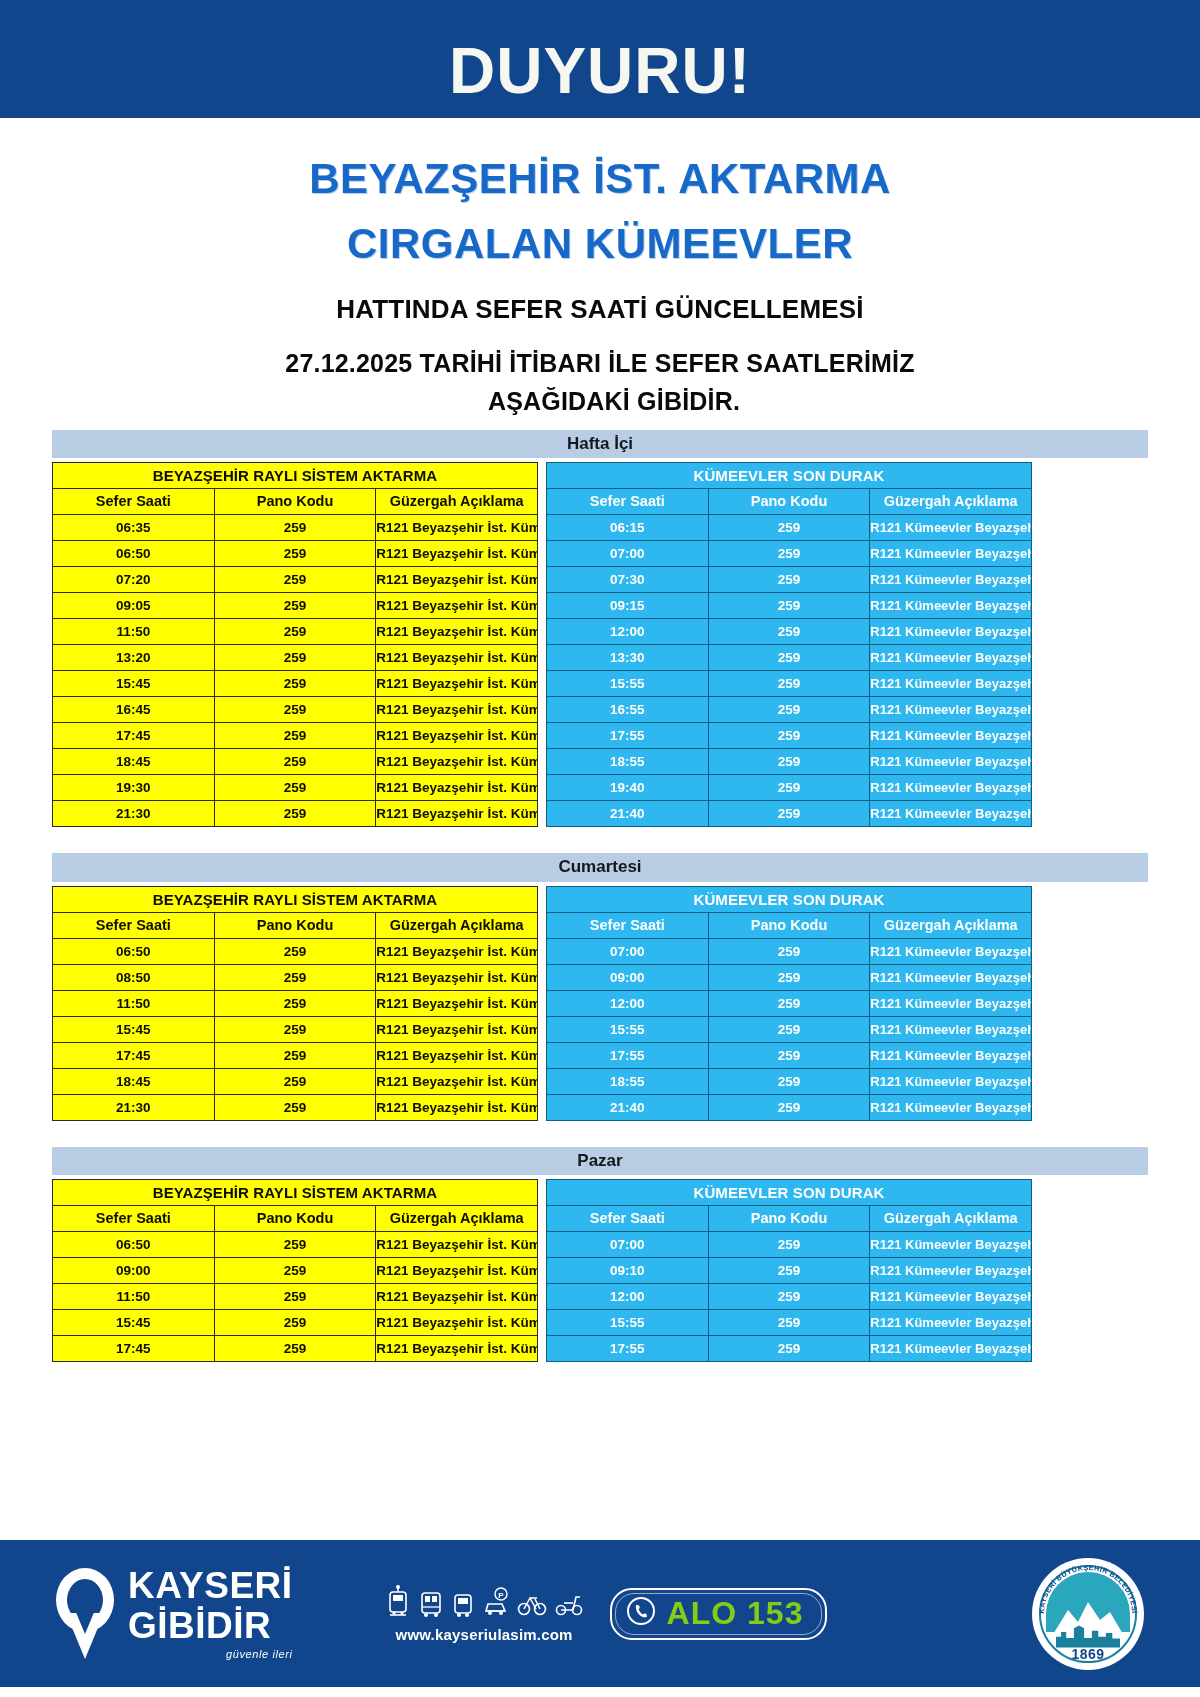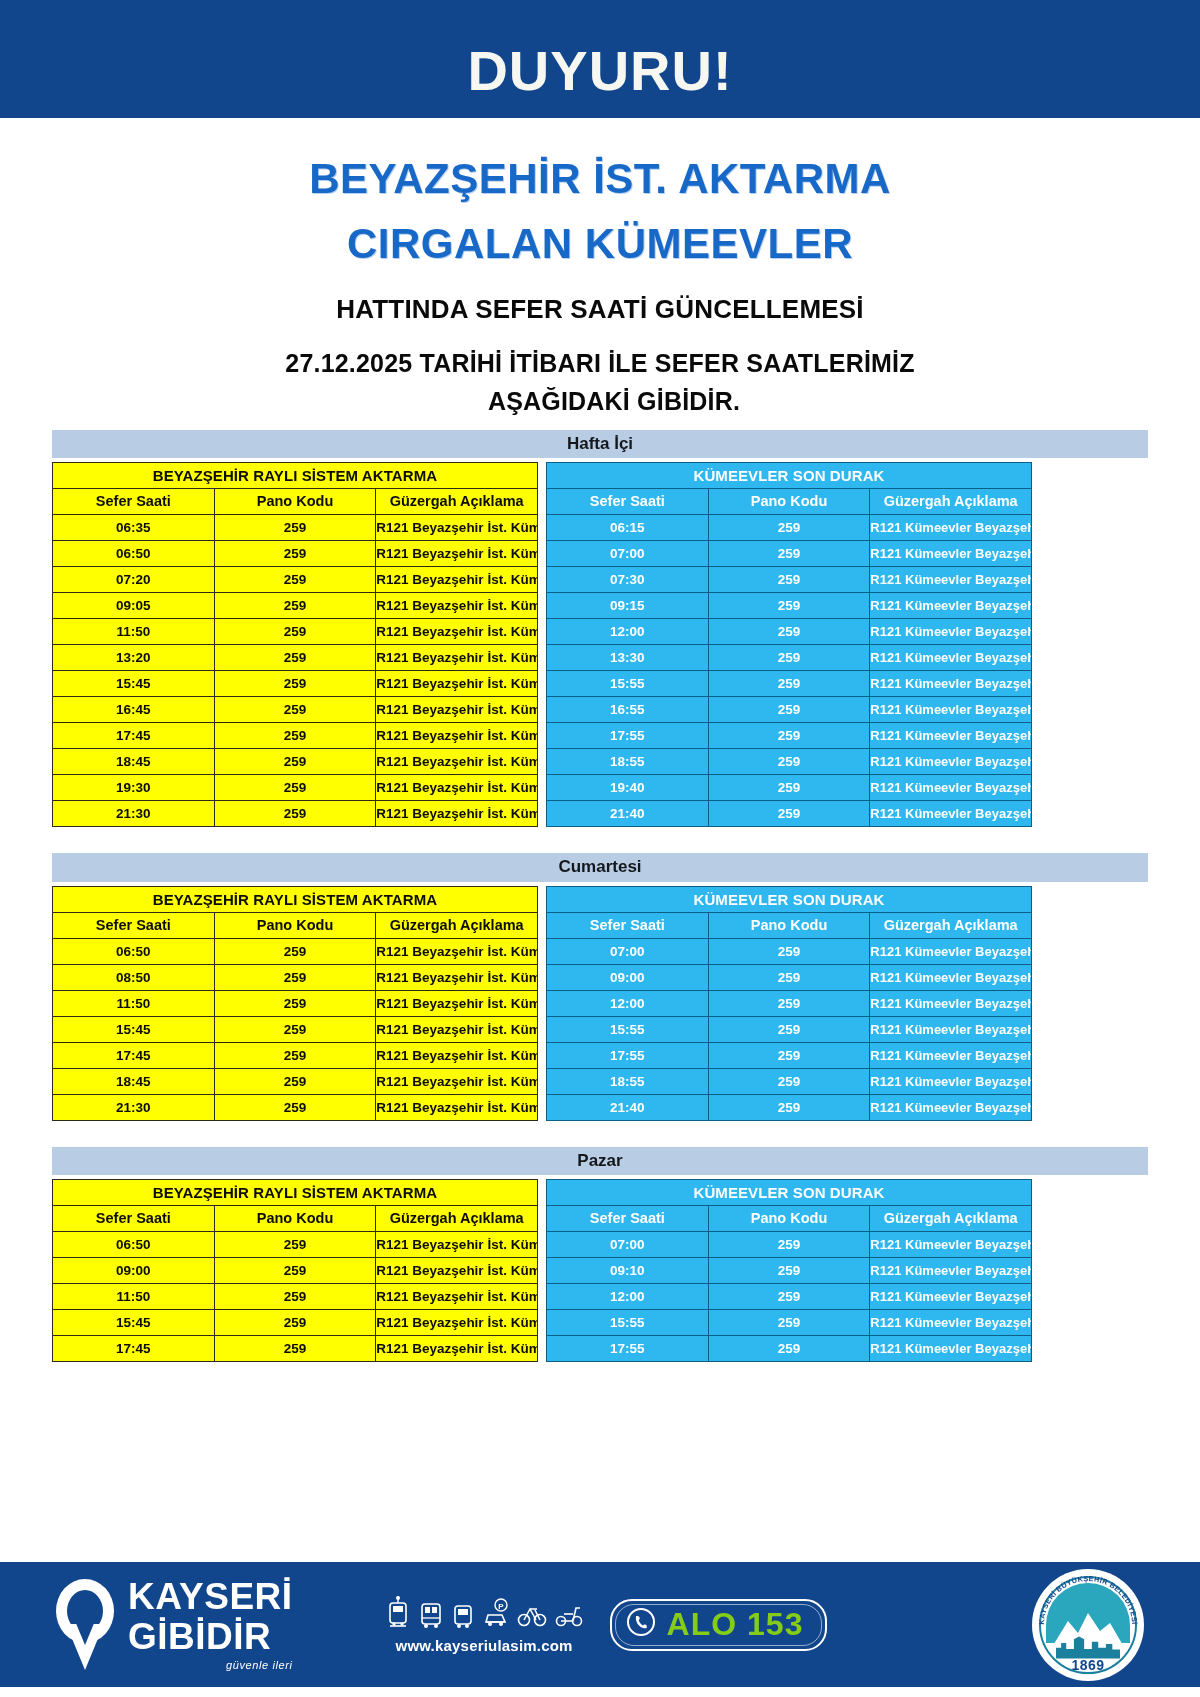--- a/index.html
+++ b/index.html
@@ -17,21 +17,21 @@
   .top-banner {
     width: 1200px;
     height: 118px;
     background: #12468c;
     display: flex;
     align-items: center;
     justify-content: center;
   }
   .top-banner-title {
     color: #f7f7f2;
-    font-size: 56px;
+    font-size: 64px;
     font-weight: bold;
     letter-spacing: 1px;
     line-height: 1;
     text-align: center;
     margin-top: 24px;
   }
 
   
   .headings {
     padding-top: 28px;
@@ -122,21 +122,21 @@
   .c-route { width: auto; }
 
   .sect-gap { height: 26px; }
 
   
   .footer {
     position: absolute;
     left: 0;
     bottom: 10px;
     width: 1200px;
-    height: 125px;
+    height: 147px;
     background: #12468c;
     display: flex;
     align-items: center;
   }
   .footer-inner {
     width: 1200px;
     display: flex;
     align-items: center;
     padding: 0 56px;
   }

